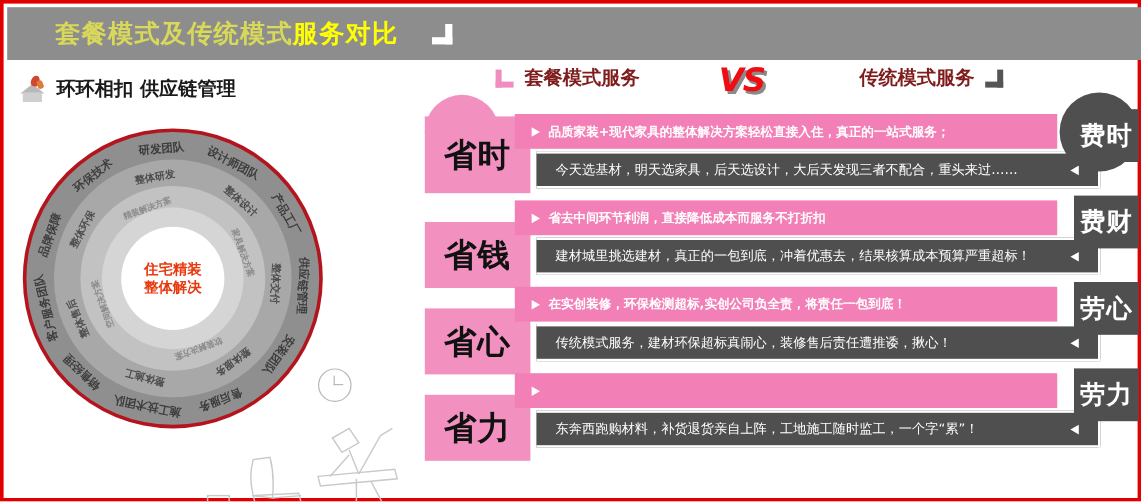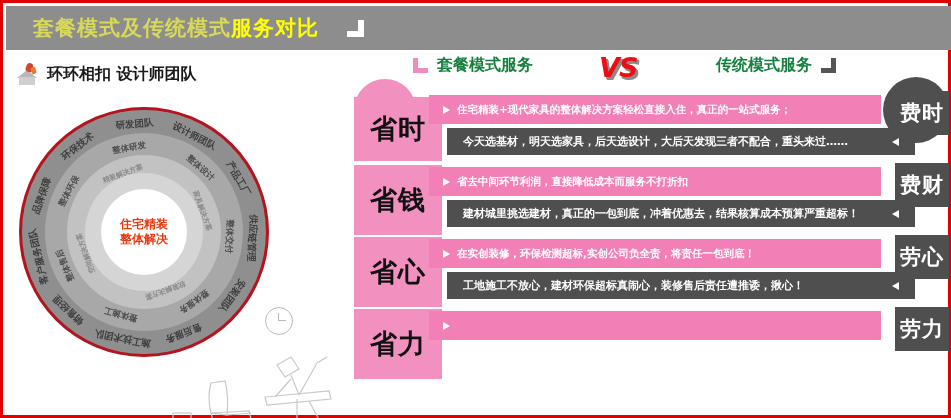--- a/index.html
+++ b/index.html
@@ -14,20 +14,21 @@
     border:3px solid #e10000;
     background:#ffffff;
   }
 
   
   .header-bar{
     position:absolute;left:3px;top:3px;width:945px;height:44px;
     background:#8d8d8d;
     display:flex;align-items:center;
     box-sizing:border-box;
+    padding-left:13px;
   }
   .header-title{
     margin-left:27px;
     font-size:21px;font-weight:bold;letter-spacing:1px;
     color:#d8d85a;
     white-space:nowrap;
   }
   .header-title .hi{color:#ffff00;}
   .header-corner{
     margin-left:28px;width:17px;height:17px;position:relative;
@@ -122,39 +123,39 @@
   }
   .ch-right{
     position:absolute;left:365px;top:0;display:flex;align-items:center;
   }
   .corner-pink{width:15px;height:15px;position:relative;margin-right:9px;flex:none;}
   .corner-pink:before{content:"";position:absolute;left:0;top:0;width:5px;height:15px;background:#f08cc0;}
   .corner-pink:after{content:"";position:absolute;left:0;bottom:0;width:15px;height:5px;background:#f08cc0;}
   .corner-gray{width:15px;height:15px;position:relative;margin-left:9px;flex:none;}
   .corner-gray:before{content:"";position:absolute;right:0;top:0;width:5px;height:15px;background:#555555;}
   .corner-gray:after{content:"";position:absolute;left:0;bottom:0;width:15px;height:5px;background:#555555;}
-  .ch-label{font-size:16px;font-weight:bold;color:#15803d;white-space:nowrap;}
+  .ch-label{font-size:16px;font-weight:bold;color:#7f1d1d;white-space:nowrap;}
 
   .vs{
     position:absolute;left:248px;top:-3px;
     font-size:27px;font-weight:bold;font-style:italic;
     color:#ef0c12;
     text-shadow:2px 2px 0 #8a8a8a, 2.5px 2.5px 0 #8a8a8a;
     letter-spacing:-1px;
   }
 
   
   .row{position:absolute;left:0;width:596px;height:72px;}
   .row-r1{top:34px;}
   .row-r2{top:106px;}
   .row-r3{top:178px;}
   .row-r4{top:250px;}
 
   .pink-block{
-    position:absolute;left:3px;top:4px;width:88px;height:70px;
+    position:absolute;left:3px;top:24px;width:88px;height:55px;
     background:#f291c0;
     display:flex;align-items:center;justify-content:center;
   }
   .pink-bulb{
     position:absolute;left:3px;top:-10px;width:62px;height:62px;
     background:#f291c0;border-radius:50%;
   }
   .row-r1 .pink-block{top:8px;height:64px;}
   .pink-label{
     position:relative;z-index:3;
@@ -177,21 +178,21 @@
   }
 
   .gray-bar{
     position:absolute;left:96px;top:37px;width:470px;height:31px;
     background:#4f4f4f;
     display:flex;align-items:center;justify-content:space-between;
     box-sizing:border-box;padding:0 16px 0 16px;
     border:2px solid #ffffff;border-left:none;
   }
   .gray-text{
-    font-size:11px;font-weight:bold;color:#ffffff;white-space:nowrap;
+    font-size:11px;font-weight:normal;color:#ffffff;white-space:nowrap;
   }
   .tri-left{
     width:0;height:0;flex:none;
     border-top:4.5px solid transparent;border-bottom:4.5px solid transparent;
     border-right:7px solid #ffffff;
   }
 
   .gray-badge{
     position:absolute;right:-2px;top:2px;width:54px;height:44px;
     background:#4f4f4f;
@@ -219,21 +220,21 @@
 
   <div class="left-panel">
 
     <div class="left-head">
       <div class="house-icon">
         <div class="roof"></div>
           <div class="body"></div>
           <div class="fig"></div>
           <div class="fig2"></div>
       </div>
-      <div class="left-title">环环相扣 设计师团队</div>
+      <div class="left-title">环环相扣 供应链管理</div>
     </div>
 
     <div class="circle-wrap">
       <div class="ring ring0"></div>
       <div class="ring ring1"></div>
       <div class="ring ring2"></div>
       <div class="ring ring3"></div>
       <div class="ring ring4"></div>
       <div class="ring ring5"></div>
 
@@ -313,21 +314,21 @@
       </div>
     </div>
 
     <div class="row row-r1">
       <div class="pink-bulb"></div>
       <div class="pink-block">
         <span class="pink-label">省时</span>
       </div>
       <div class="pink-bar">
         <span class="tri-right"></span>
-        <span class="pink-text">住宅精装+现代家具的整体解决方案轻松直接入住，真正的一站式服务；</span>
+        <span class="pink-text">品质家装+现代家具的整体解决方案轻松直接入住，真正的一站式服务；</span>
       </div>
       <div class="gray-bar">
         <span class="gray-text">今天选基材，明天选家具，后天选设计，大后天发现三者不配合，重头来过……</span>
         <span class="tri-left"></span>
       </div>
       <div class="gray-badge-circle"></div>
       <div class="gray-badge">
         <span class="gray-badge-label">费时</span>
       </div>
     </div>
@@ -351,34 +352,38 @@
 
     <div class="row row-r3">
       <div class="pink-block">
         <span class="pink-label">省心</span>
       </div>
       <div class="pink-bar">
         <span class="tri-right"></span>
         <span class="pink-text">在实创装修，环保检测超标,实创公司负全责，将责任一包到底！</span>
       </div>
       <div class="gray-bar">
-        <span class="gray-text">工地施工不放心，建材环保超标真闹心，装修售后责任遭推诿，揪心！</span>
+        <span class="gray-text">传统模式服务，建材环保超标真闹心，装修售后责任遭推诿，揪心！</span>
         <span class="tri-left"></span>
       </div>
       <div class="gray-badge">
         <span class="gray-badge-label">劳心</span>
       </div>
     </div>
 
     <div class="row row-r4">
       <div class="pink-block">
         <span class="pink-label">省力</span>
       </div>
       <div class="pink-bar">
         <span class="tri-right"></span>
       </div>
+      <div class="gray-bar">
+        <span class="gray-text">东奔西跑购材料，补货退货亲自上阵，工地施工随时监工，一个字“累”！</span>
+        <span class="tri-left"></span>
+      </div>
       <div class="gray-badge">
         <span class="gray-badge-label">劳力</span>
       </div>
     </div>
 
   </div>
 </div>
 
 </body></html>

